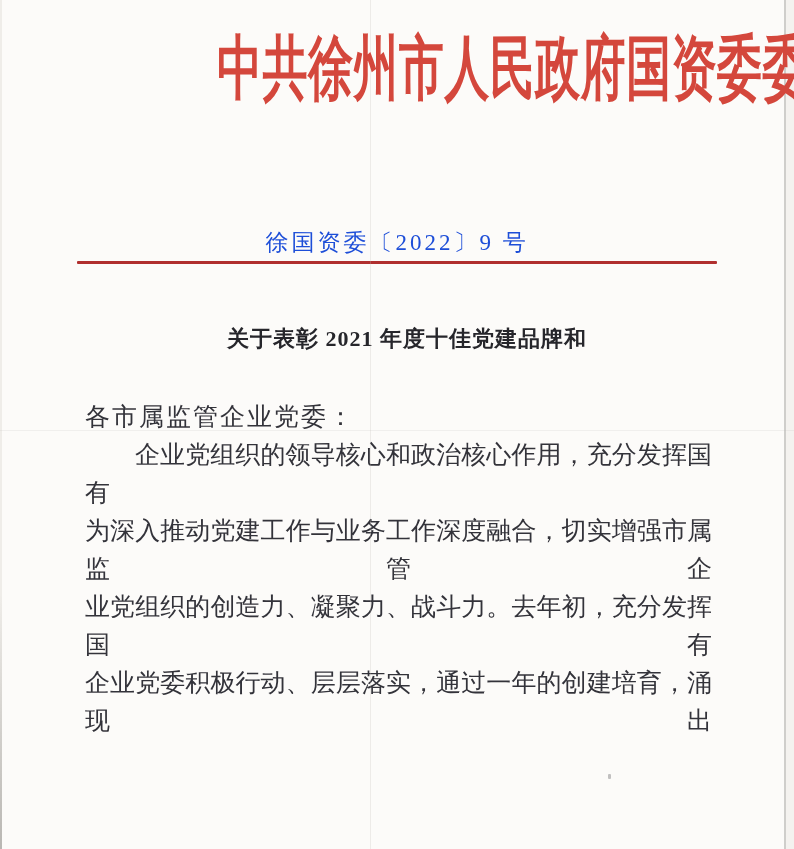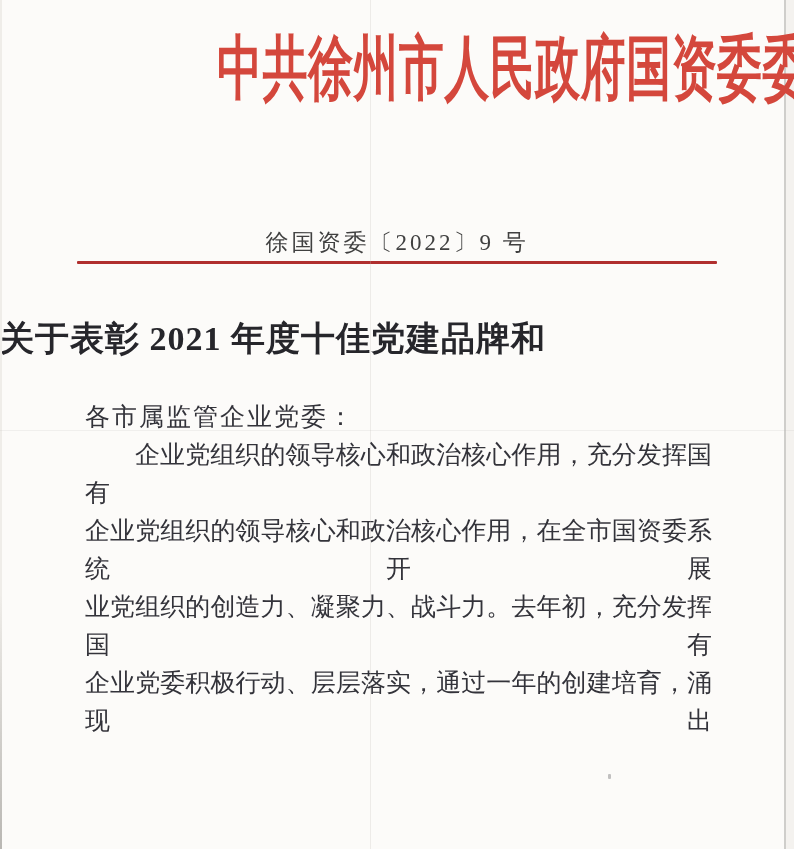--- a/index.html
+++ b/index.html
@@ -73,39 +73,41 @@
     transform: scaleX(0.64);
     transform-origin: 50% 50%;
     letter-spacing: 1px;
   }
 
   .doc-number {
     margin-top: 88px;
     text-align: center;
     font-size: 23px;
     line-height: 26px;
-    color: #404040;
+    color: #1d4ed8;
     letter-spacing: 3px;
   }
 
   .red-rule {
     margin: 5px auto 0 auto;
     width: 640px;
     height: 3px;
     background: var(--rule-red, #b02f2e);
     border-radius: 1px;
   }
 
   .doc-title {
     margin-top: 52px;
+    text-align: center;
     font-weight: bold;
-    font-size: 34px;
+    font-size: 22px;
     line-height: 46px;
     color: #26262b;
     letter-spacing: 1px;
+    padding-left: 20px;
   }
 
   .body-block {
     margin-top: 36px;
     padding: 0 82px 0 85px;
     font-size: 25px;
     line-height: 38px;
     color: var(--body-text, #33333a);
   }
   .salutation {
@@ -141,19 +143,19 @@
 
   <div class="red-rule"></div>
 
   <div class="doc-title">
     <div>关于表彰 2021 年度十佳党建品牌和</div>
   </div>
 
   <div class="body-block">
     <div class="salutation">各市属监管企业党委：</div>
     <div class="body-line first">企业党组织的领导核心和政治核心作用，充分发挥国有</div>
-    <div class="body-line">企业党组织的领导核心和政治核心作用，在全市国资委系统开展</div>
+    <div class="body-line">为深入推动党建工作与业务工作深度融合，切实增强市属监管企</div>
     <div class="body-line">业党组织的创造力、凝聚力、战斗力。去年初，充分发挥国有</div>
     <div class="body-line">企业党委积极行动、层层落实，通过一年的创建培育，涌现出</div>
 
   </div>
 
 </div>
 
 </body></html>

